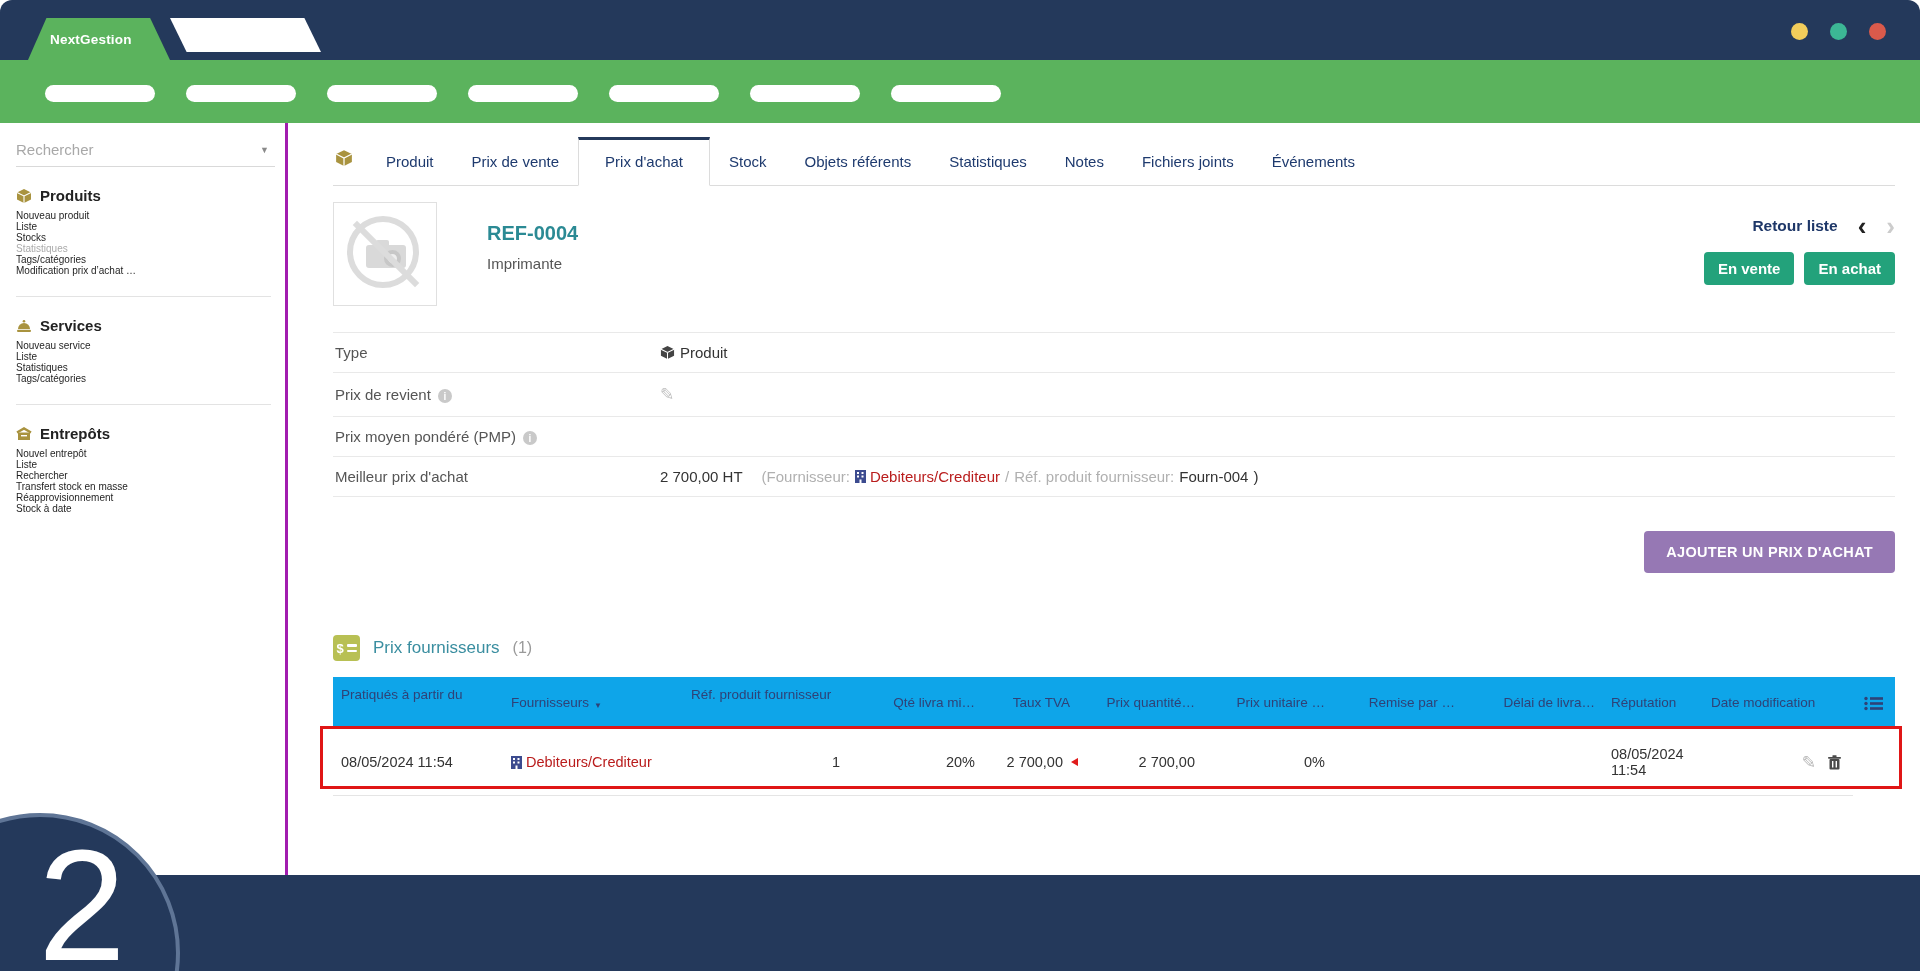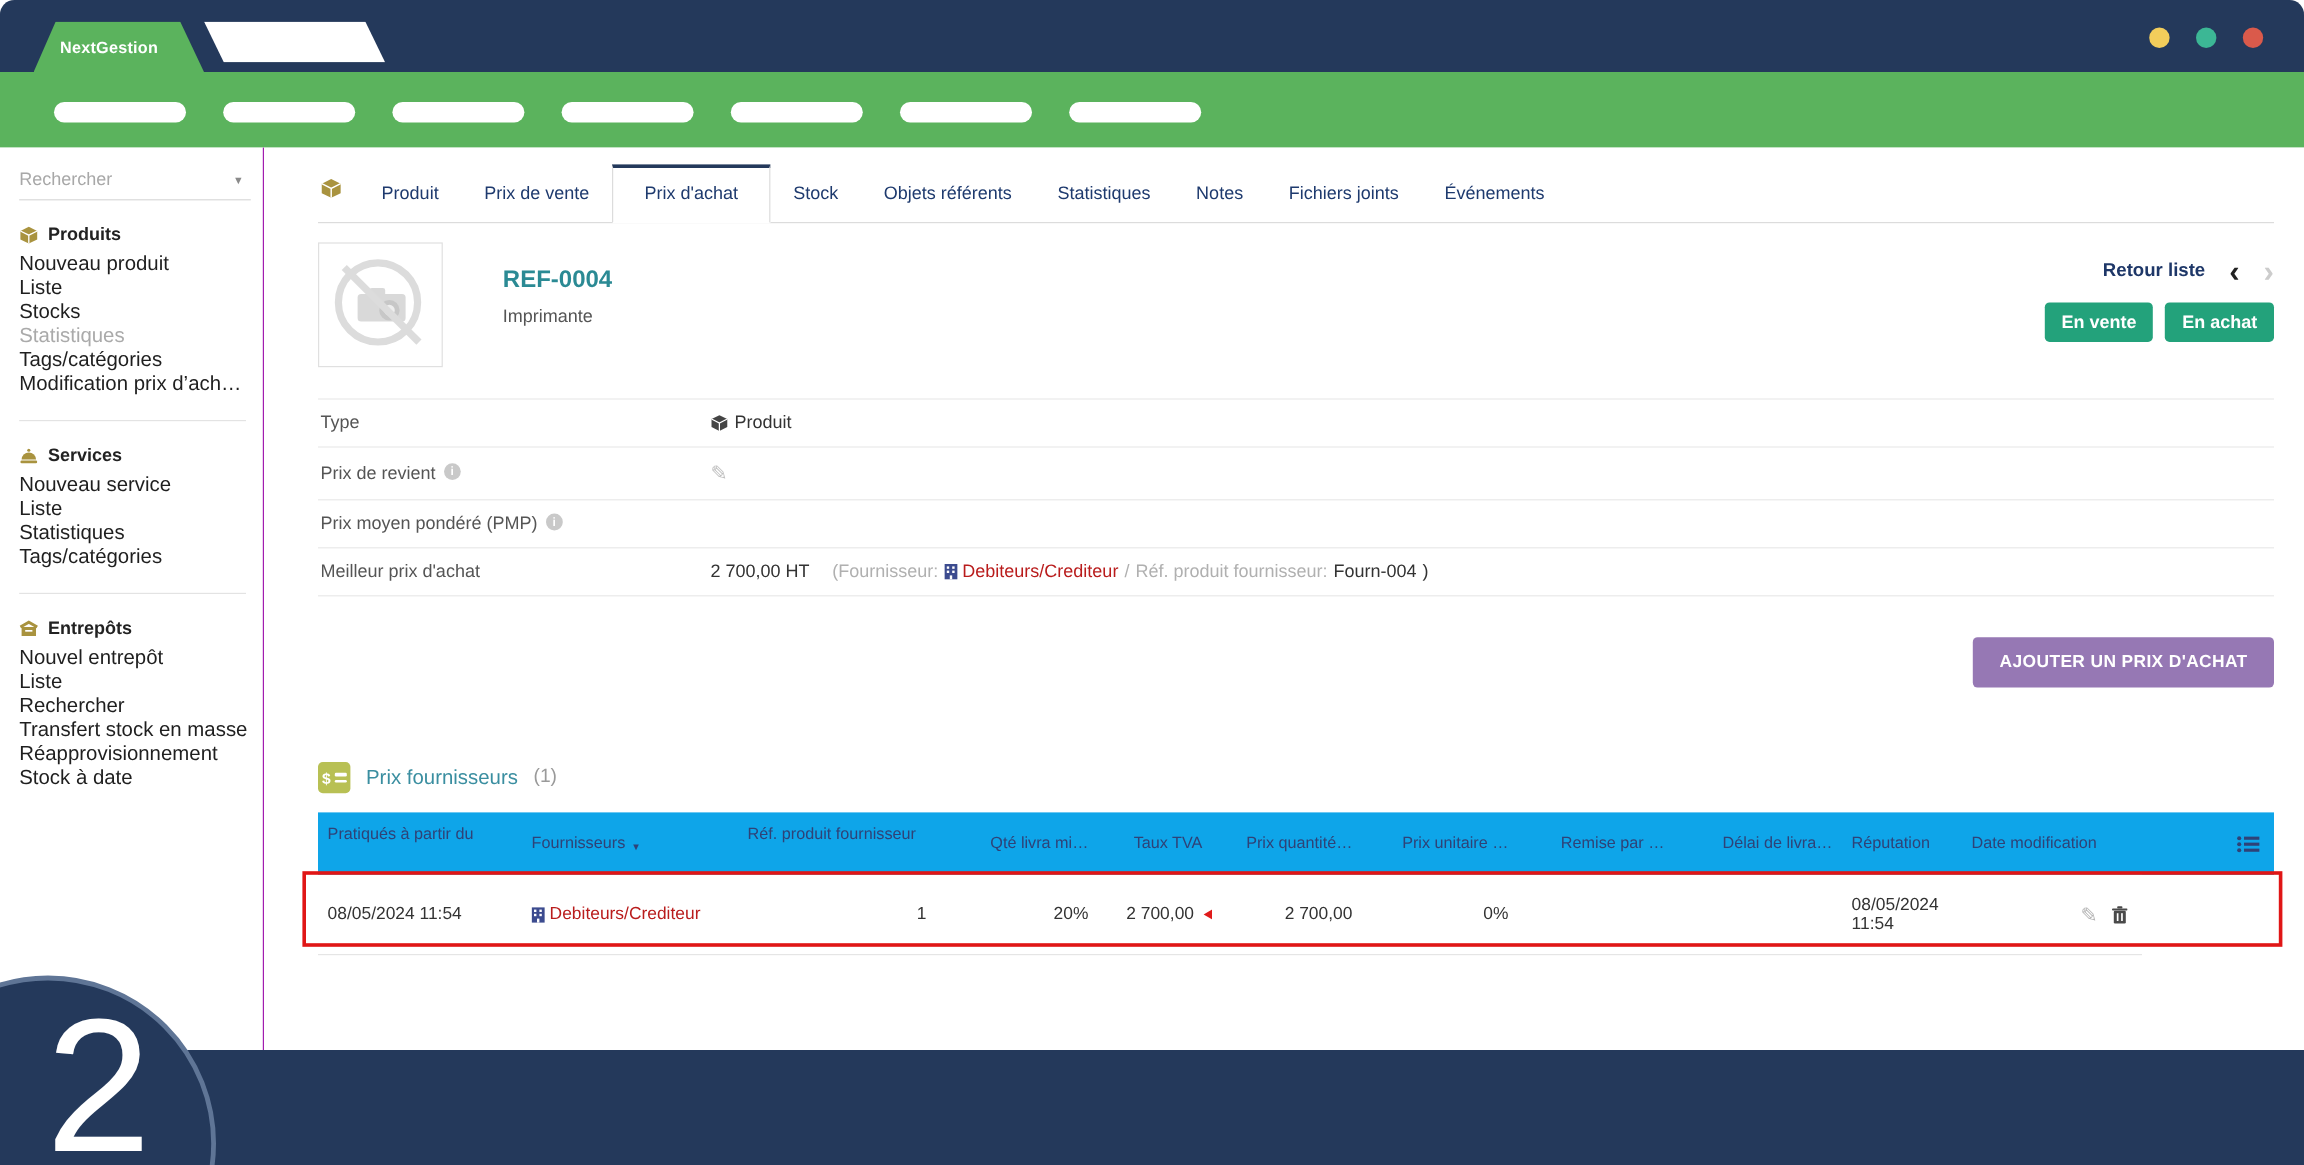--- a/index.html
+++ b/index.html
@@ -18,31 +18,31 @@
   .dots { position:absolute; right:34px; top:23px; display:flex; gap:22px; }
   .dot { width:17px; height:17px; border-radius:50%; }
   .dot.y { background:#f2cd5b; } .dot.g { background:#3cb795; } .dot.r { background:#da5a4b; }
 
   
   .greenbar { height:63px; background:#5bb35d; display:flex; gap:31px; padding:25px 0 0 45px; }
   .pill { width:110px; height:17px; background:#fff; border-radius:9px; }
 
   
   .main { display:flex; height:752px; }
-  .sidebar { width:220px; border-right:1px solid #a21caf; background:#fff; padding:14px 10px 0 16px; flex:none; }
+  .sidebar { width:288px; border-right:3px solid #a21caf; background:#fff; padding:14px 10px 0 16px; flex:none; }
   .content { flex:1; padding:0 25px 0 45px; background:#fff; }
 
   
   .search { display:flex; align-items:center; justify-content:space-between;
             border-bottom:1px solid #d9d9d9; padding:4px 6px 8px 0; margin-bottom:6px; }
   .search .ph { color:#a8a8a8; font-size:15px; }
   .search .caret { color:#8a8a8a; font-size:9px; }
   .side-section-title { display:flex; align-items:center; gap:8px; font-size:15px; font-weight:bold;
                         color:#222; margin:20px 0 6px 0; }
-  .side-item { font-size:17px; color:#1f1f1f; margin:0 0; white-space:nowrap; overflow:hidden;
+  .side-item { font-size:10px; color:#1f1f1f; margin:0 0; white-space:nowrap; overflow:hidden;
                text-overflow:ellipsis; cursor:pointer; }
   .side-item.disabled { color:#aaaaaa; }
   .side-sep { border-top:1px solid #e3e3e3; margin:20px 4px 0 0; }
   .gold-svg { width:16px; height:16px; flex:none; }
 
   
   .tabbar { display:flex; align-items:flex-end; border-bottom:1px solid #dcdcdc; margin-top:14px; }
   .tab-icon { padding:0 14px 14px 2px; }
   .tab { font-size:15px; color:#1e3a6e; padding:15px 19px; cursor:pointer; }
   .tab.active { background:#fff; border:1px solid #dcdcdc; border-top:3px solid #24395b;
@@ -65,21 +65,21 @@
   .chev { font-size:26px; line-height:20px; font-weight:bold; cursor:pointer; }
   .chev.prev { color:#222; } .chev.next { color:#cccccc; }
   .badge-row { display:flex; gap:10px; margin-top:16px; justify-content:flex-end; }
   .gbtn { background:#23a27b; color:#fff; font-weight:bold; font-size:15px; padding:8px 14px; border-radius:4px;
           border:none; cursor:pointer; }
 
   
   .details { margin-top:26px; }
   .drow { display:flex; align-items:center; border-top:1px solid #e9e9e9; padding:11px 2px; font-size:15px; }
   .drow:last-child { border-bottom:1px solid #e9e9e9; }
-  .dlabel { width:325px; color:#555; flex:none; display:flex; align-items:flex-start; gap:7px; }
+  .dlabel { width:325px; color:#555; flex:none; display:flex; align-items:flex-end; gap:7px; }
   .dvalue { color:#333; display:flex; align-items:center; gap:5px; flex-wrap:wrap; }
   .info-i { width:14px; height:14px; background:#c9c9c9; color:#fff; border-radius:50%; font-size:10px;
             font-weight:bold; display:inline-flex; align-items:center; justify-content:center; font-style:normal; }
   .pencil { color:#c0c0c0; font-size:17px; }
   .gray { color:#b0b0b0; }
   .navy-link { color:#b91c1c; cursor:pointer; display:inline-flex; align-items:center; gap:4px; }
 
   
   .addbtn-row { text-align:right; margin-top:34px; }
   .purple-btn { background:#9678b4; color:#fff; border:none; border-radius:4px; font-weight:bold;

